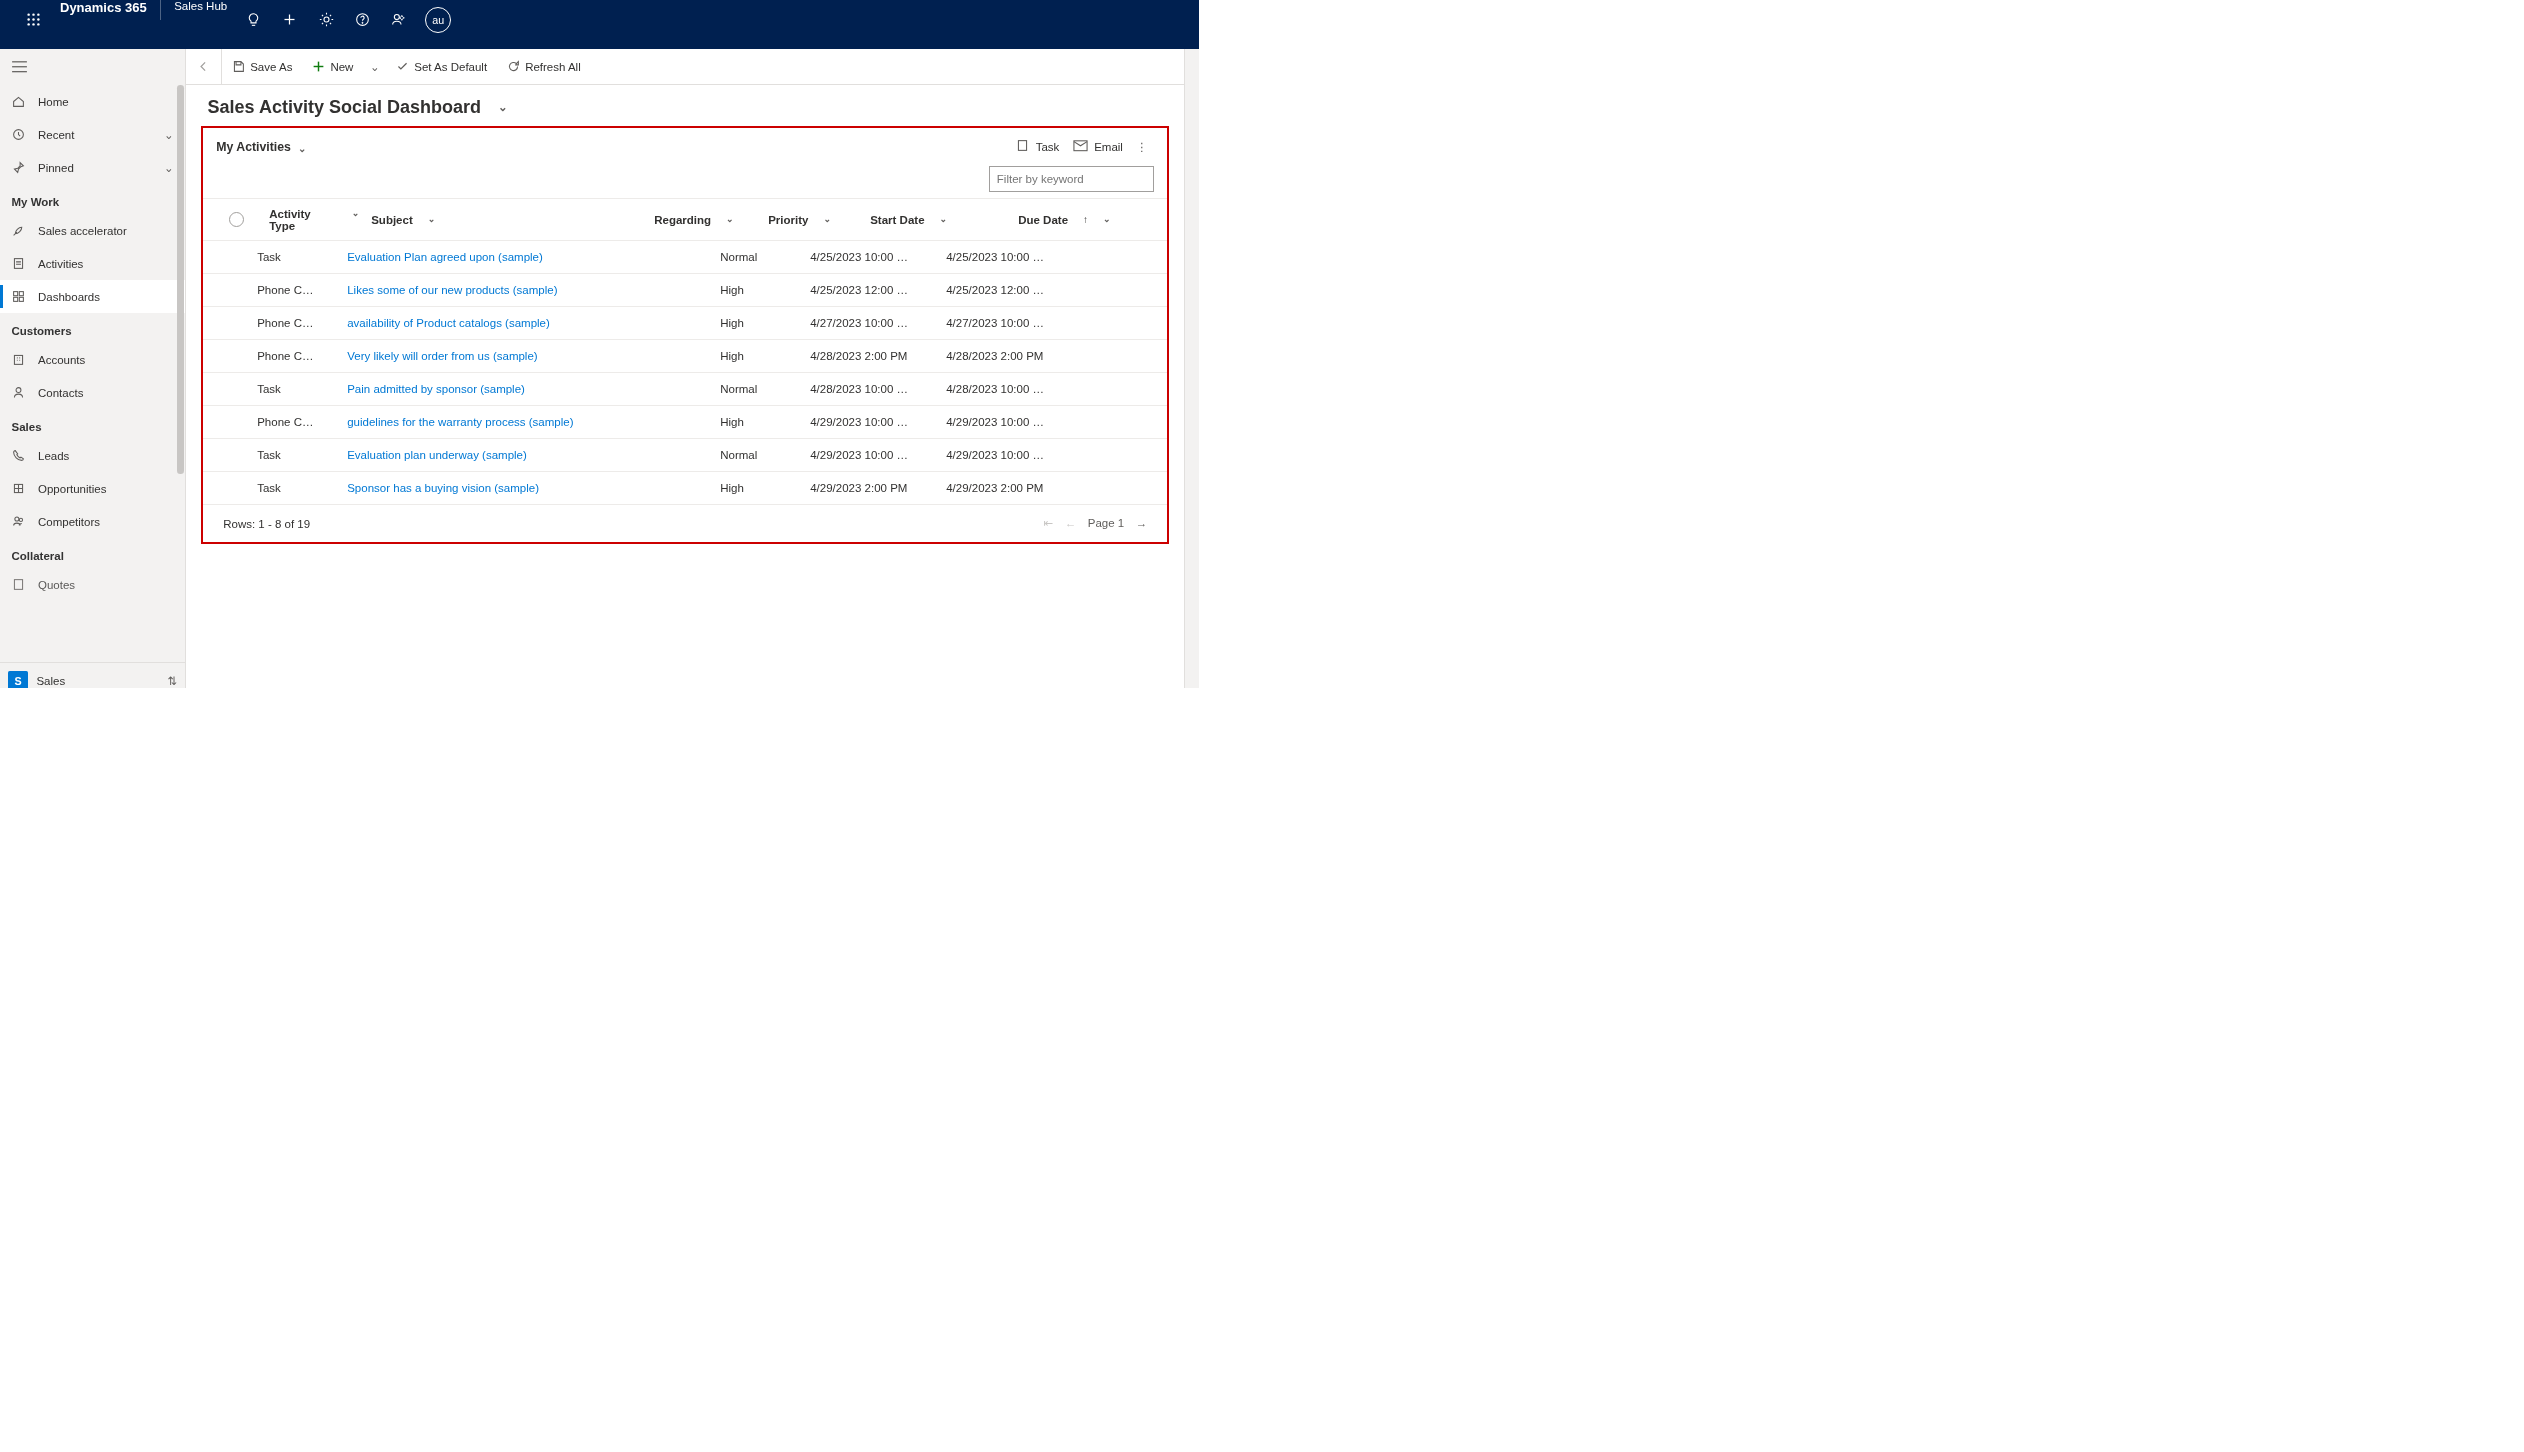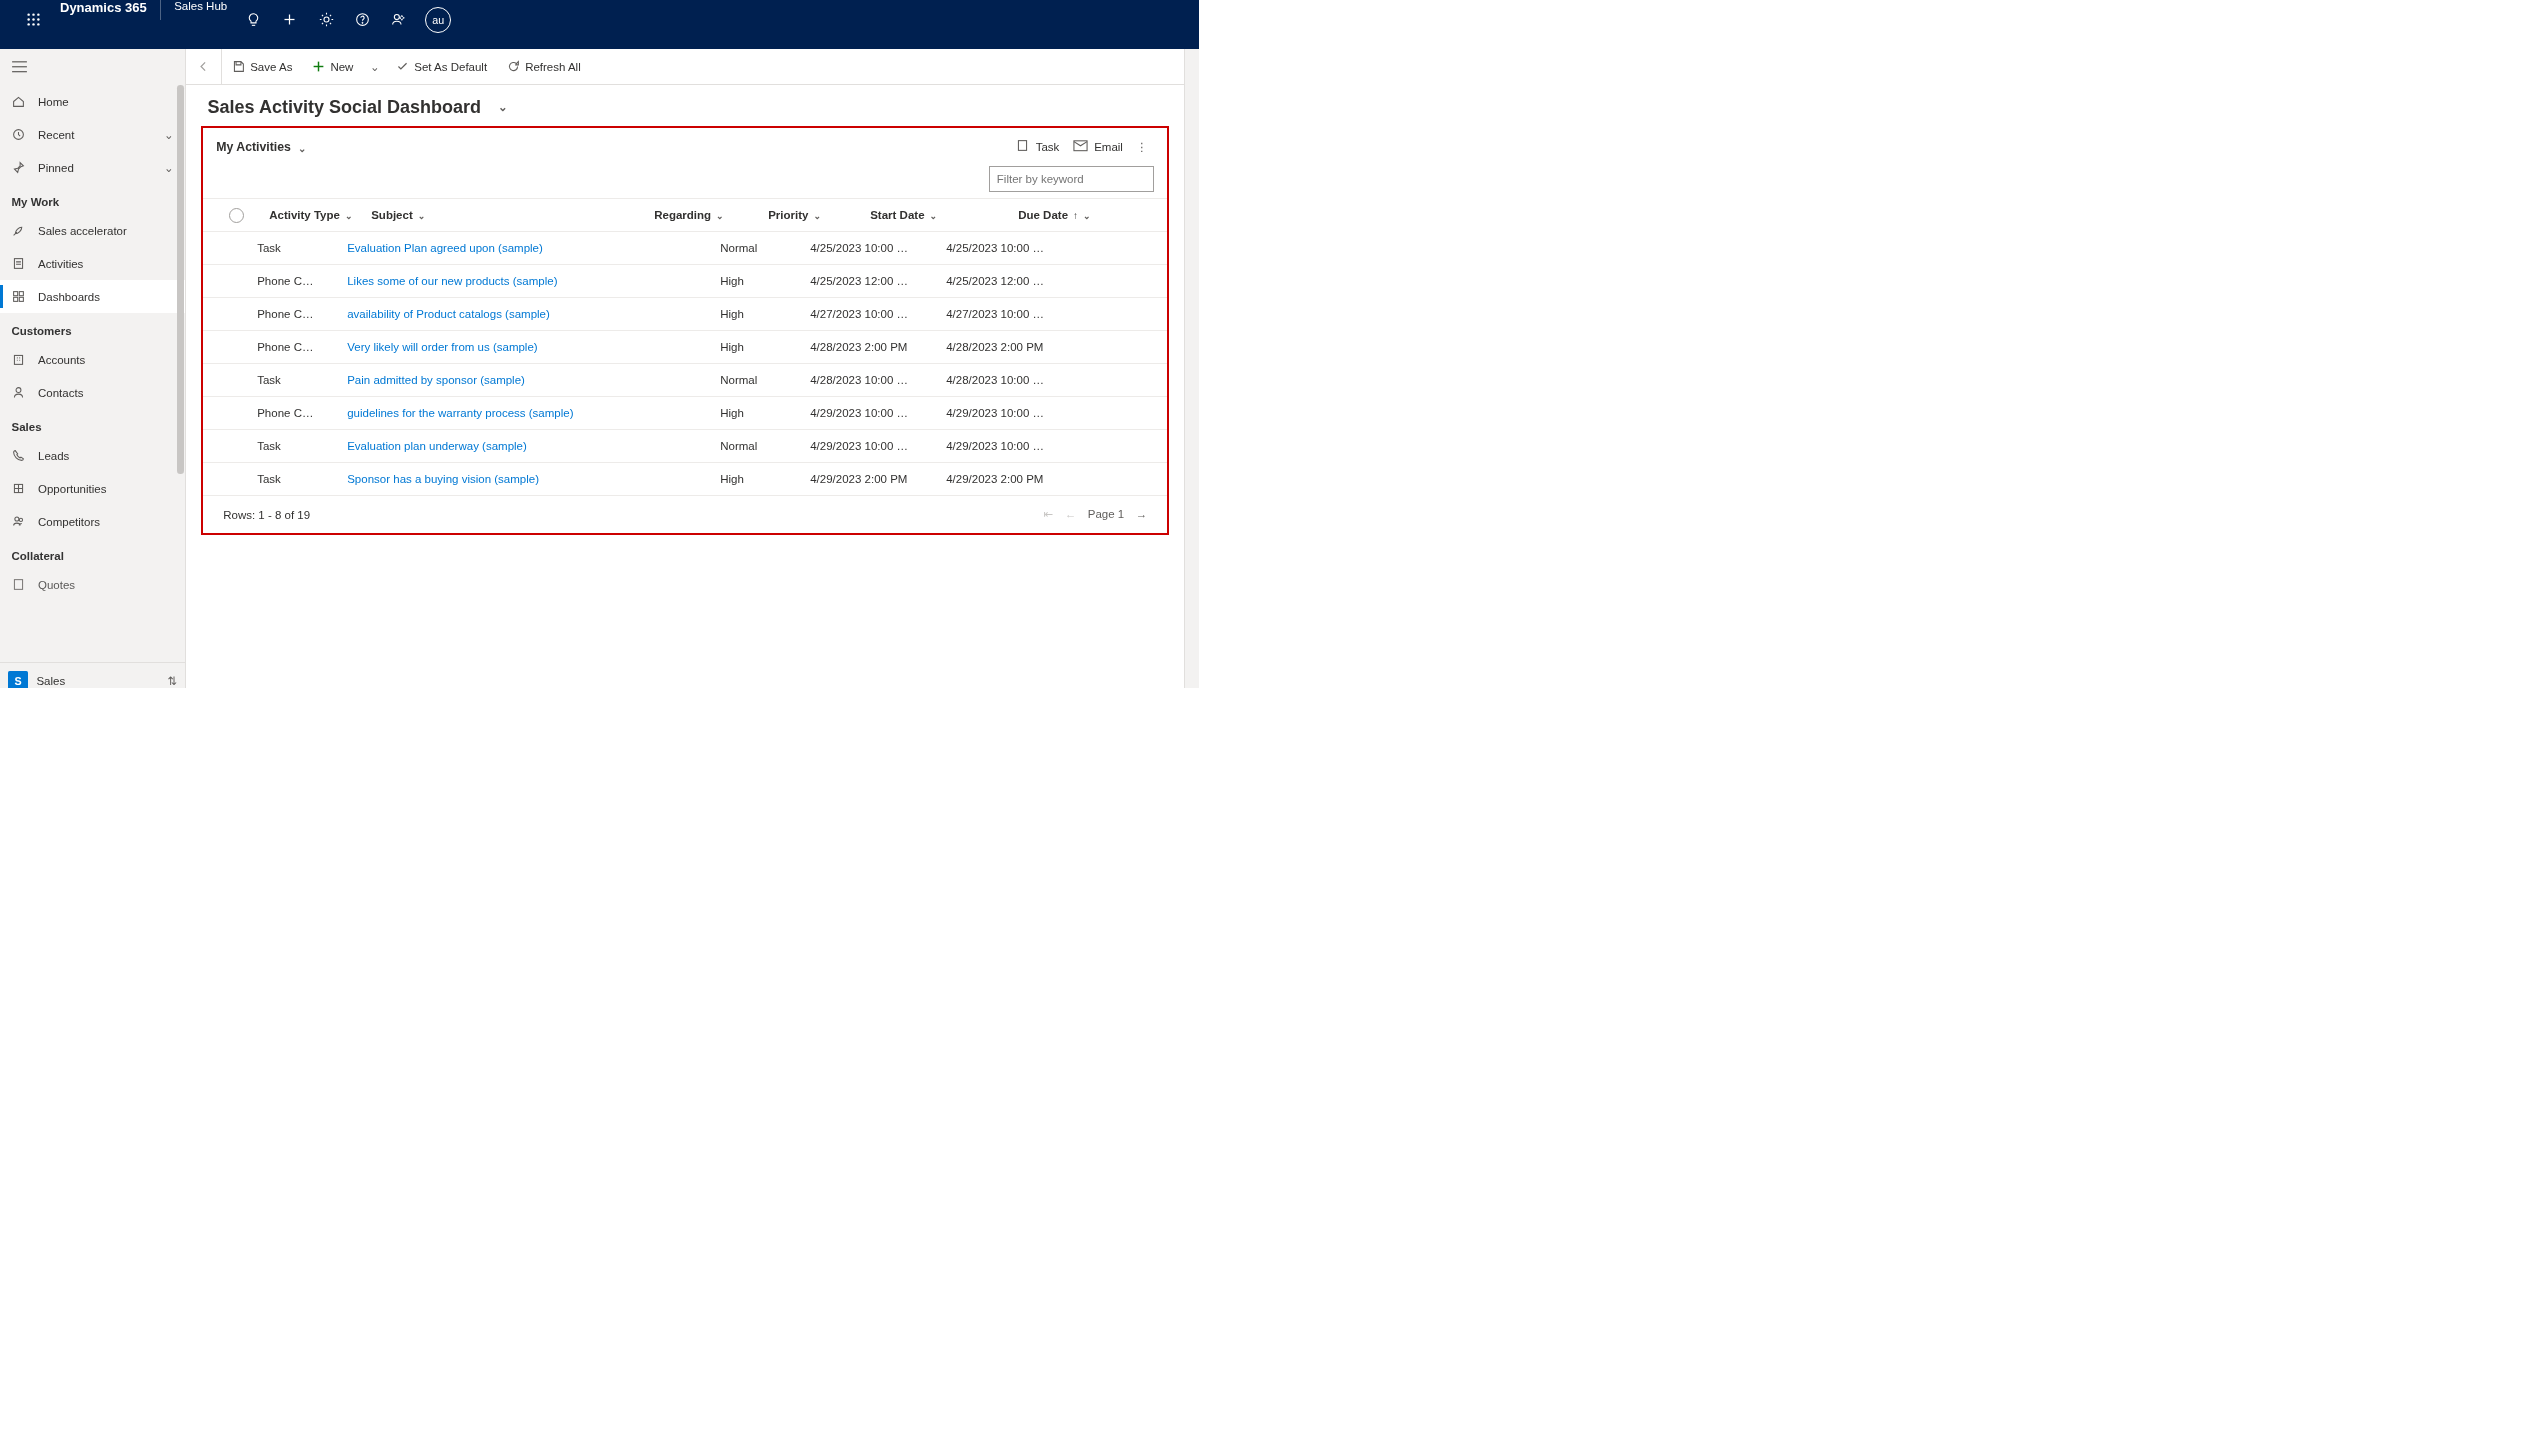--- a/index.html
+++ b/index.html
@@ -66,21 +66,21 @@
 .grid { width:100%; }
 .grid-head { display:flex; align-items:center; padding:8.2px 13px; border-bottom:0.8px solid #edebe9; font-weight:600; font-size:11.5px; }
 .col-check { width:41px; display:flex; justify-content:center; }
 .chk { width:15px; height:15px; border:0.8px solid #a19f9d; border-radius:50%; }
 .col-type  { width:90px; padding-left:0; }
 .col-subj  { width:271px; }
 .col-reg   { width:102px; }
 .col-pri   { width:90px; }
 .col-start { width:136px; }
 .col-due   { width:136px; }
-.grid-head .c { display:flex; align-items:flex-end; gap:5px;margin-left:12px; }
+.grid-head .c { display:flex; align-items:flex-start; gap:15px;margin-left:12px; }
 .grid-head .chev { font-size:9px; color:#605e5c; }
 .sort-up { font-size:10px; }
 .grid-row { display:flex; align-items:center; padding:10px 13px; border-bottom:0.8px solid #edebe9; font-size:11.5px; }
 .grid-row .c { overflow:hidden; white-space:nowrap; text-overflow:ellipsis; padding-right:6.6px; }
 .subj-link { color:#0078d4; cursor:pointer; }
 .grid-footer { display:flex; align-items:flex-end; padding:11.5px 20px 6.6px; font-size:11.5px; }
 .grid-footer .sp { flex:1; }
 .pager { display:flex; align-items:center; gap:11.5px; color:#605e5c; }
 .pager .dis { color:#c8c6c4; }
 

